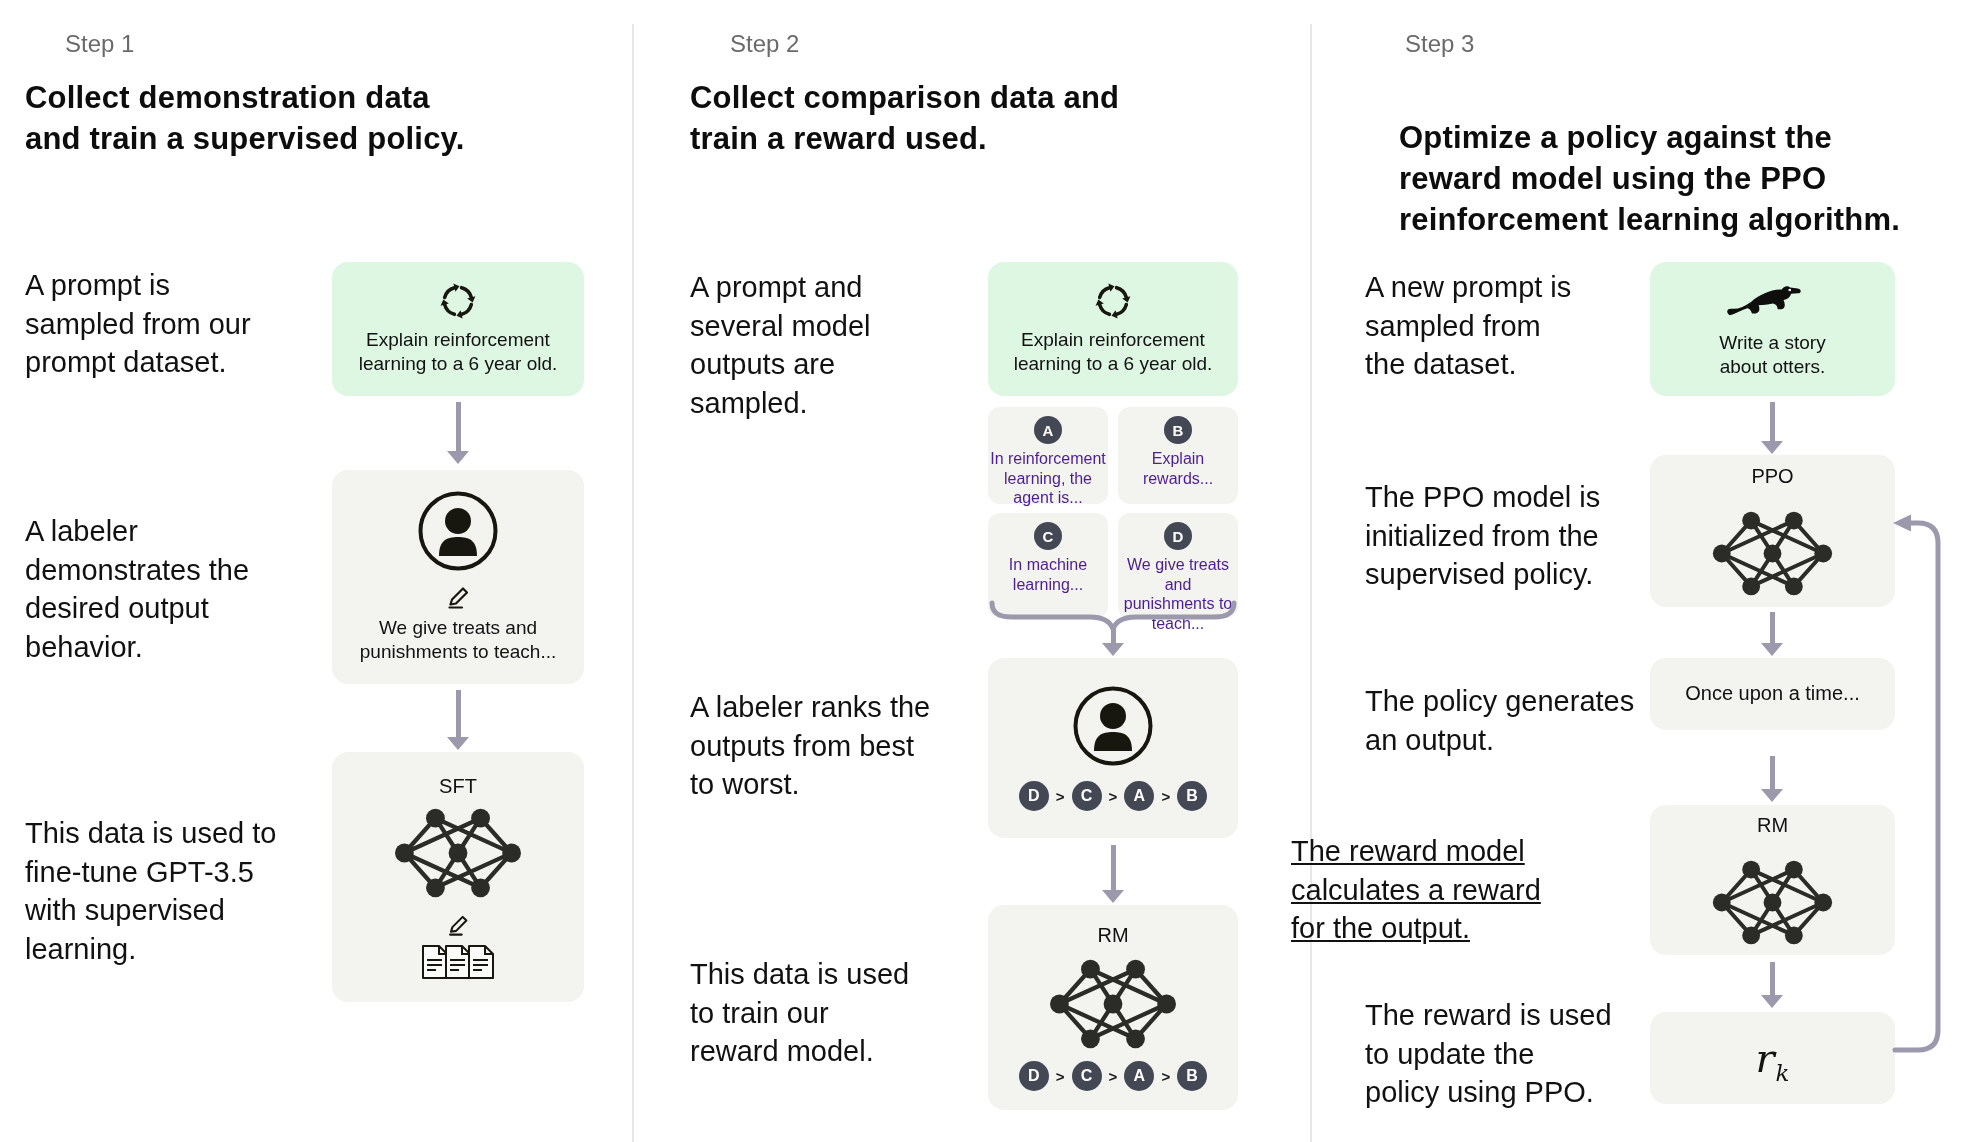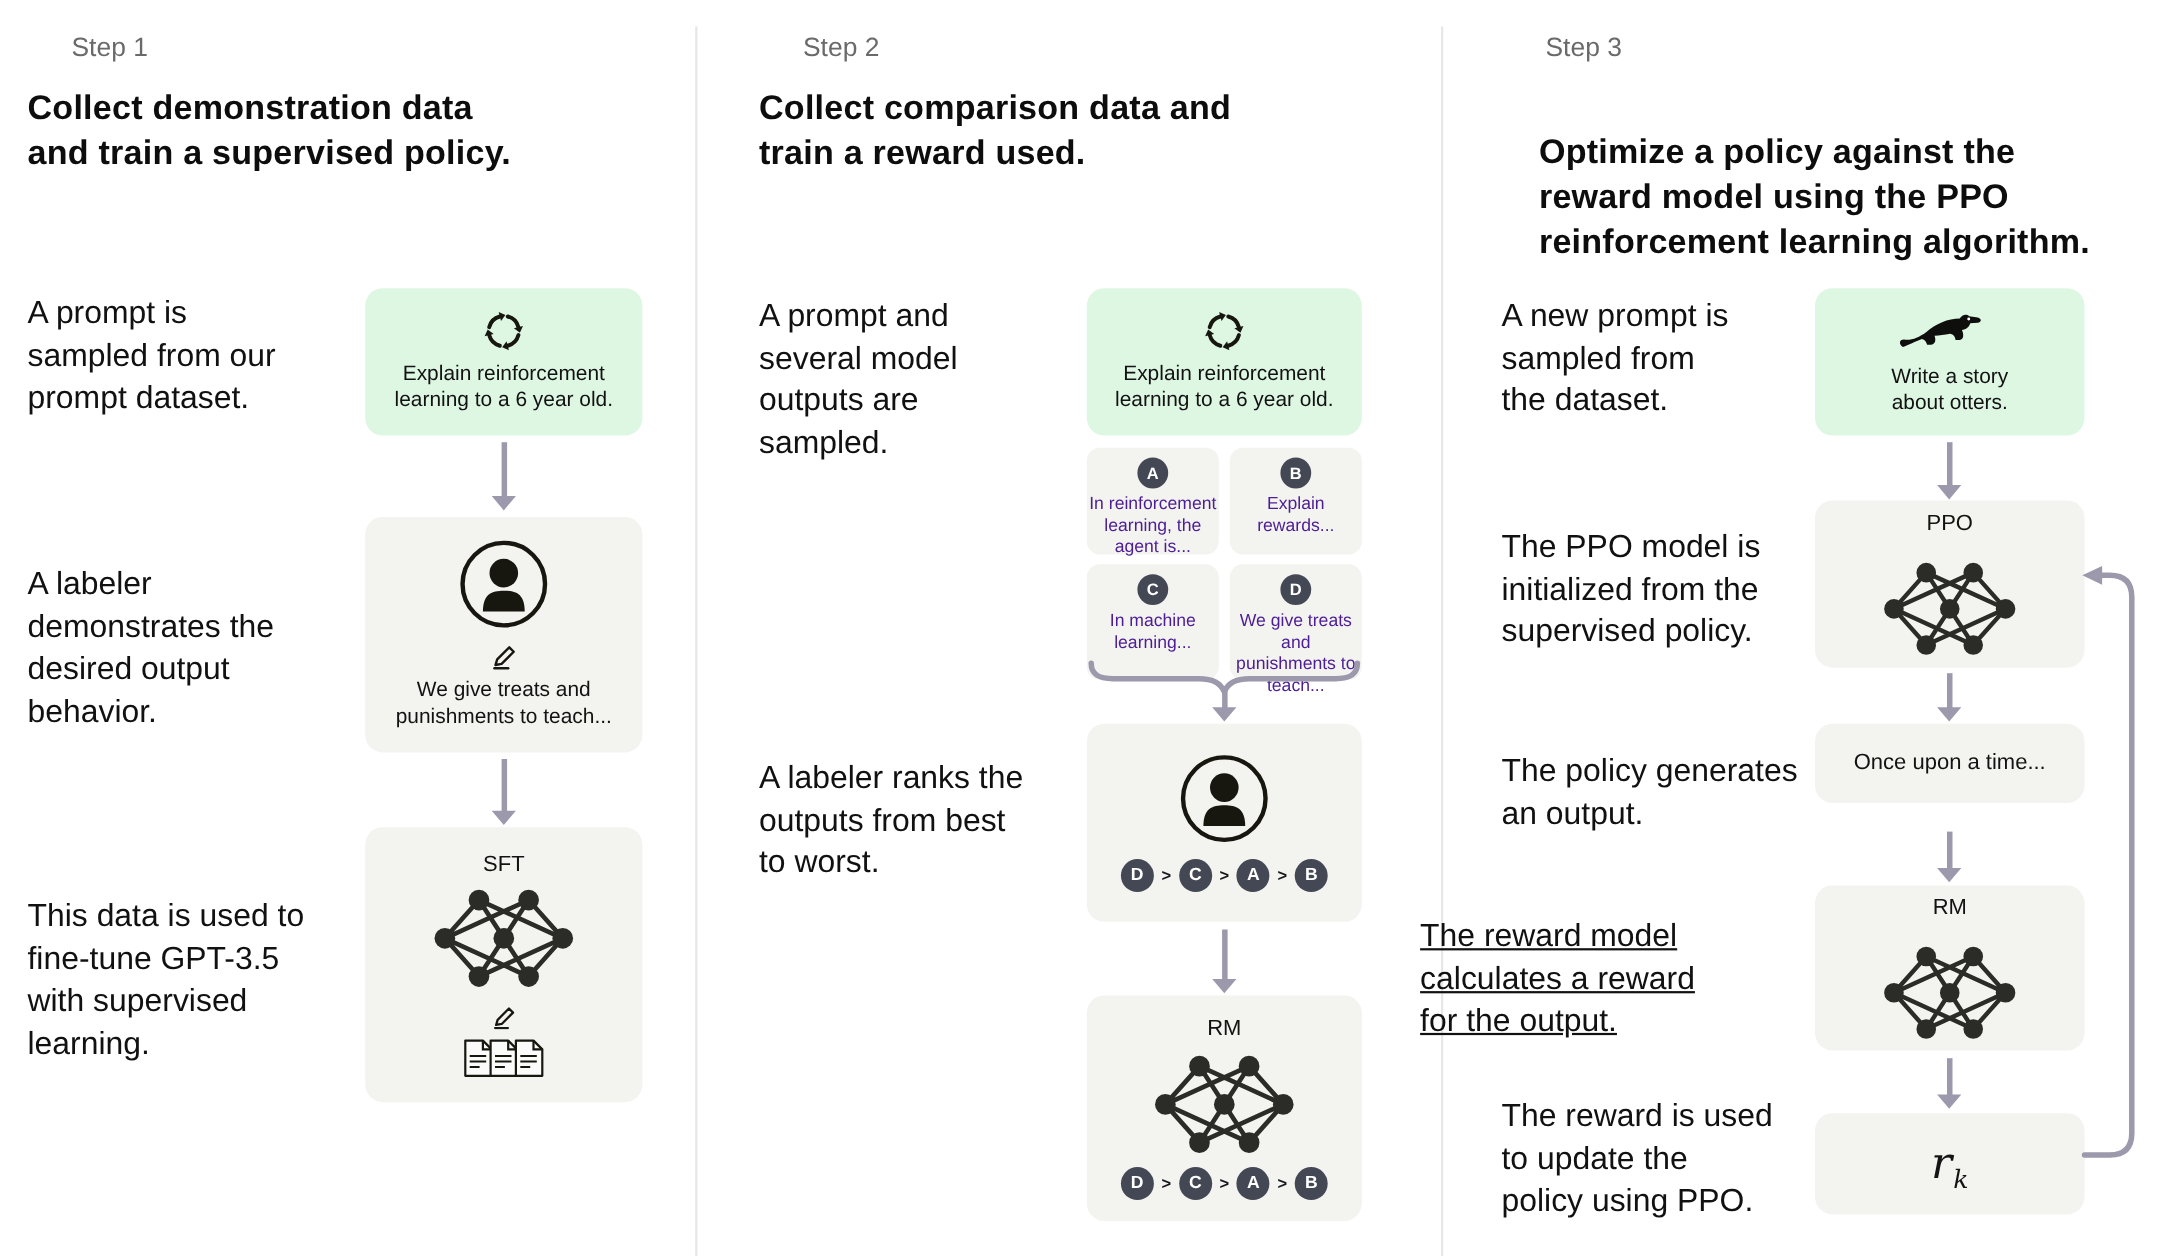--- a/index.html
+++ b/index.html
@@ -160,20 +160,23 @@
   <div class="step-label" style="left:690px;top:30px;">Step 2</div>
   <div class="heading" style="left:690px;top:78px;">Collect comparison data and
 train a reward used.</div>
   <div class="caption" style="left:690px;top:268px;">A prompt and
 several model
 outputs are
 sampled.</div>
   <div class="caption" style="left:690px;top:688px;">A labeler ranks the
 outputs from best
 to worst.</div>
+  <div class="caption" style="left:690px;top:955px;">This data is used
+to train our
+reward model.</div>
 
   <div class="box green gap8" style="left:988px;top:262px;width:250px;height:134px;">
     <svg class="ink" width="38" height="38" viewBox="0 0 36 36">
       <g fill="none" stroke="currentColor" stroke-width="3.4" stroke-linecap="round">
         <path d="M21.4,5.4 A13,13 0 0 1 30.6,14.6"></path>
         <path d="M30.6,21.4 A13,13 0 0 1 21.4,30.6"></path>
         <path d="M14.6,30.6 A13,13 0 0 1 5.4,21.4"></path>
         <path d="M5.4,14.6 A13,13 0 0 1 14.6,5.4"></path>
       </g>
       <g fill="currentColor">

